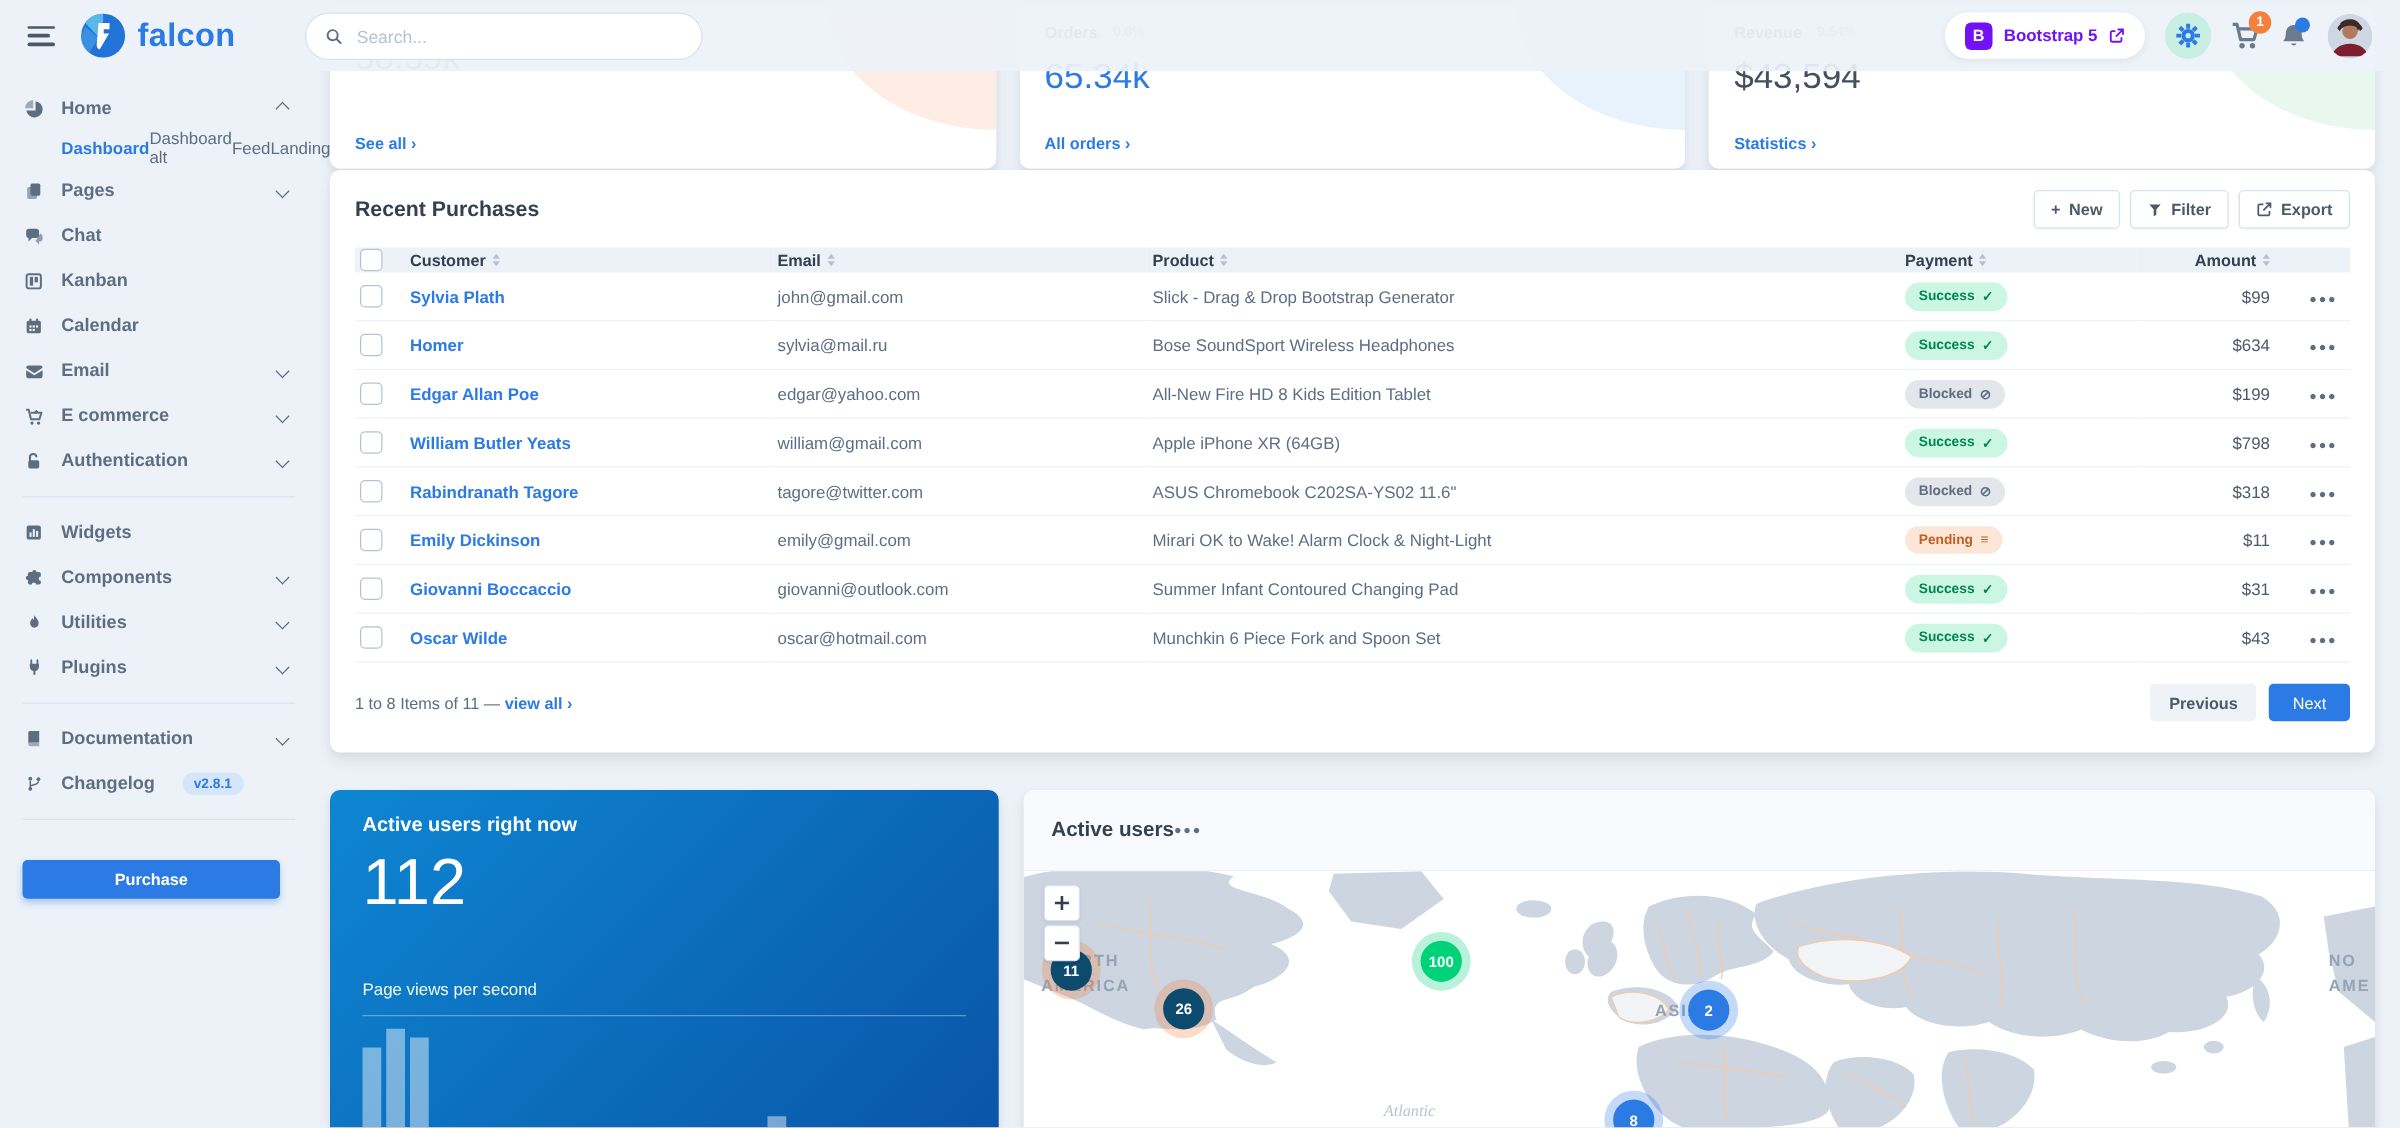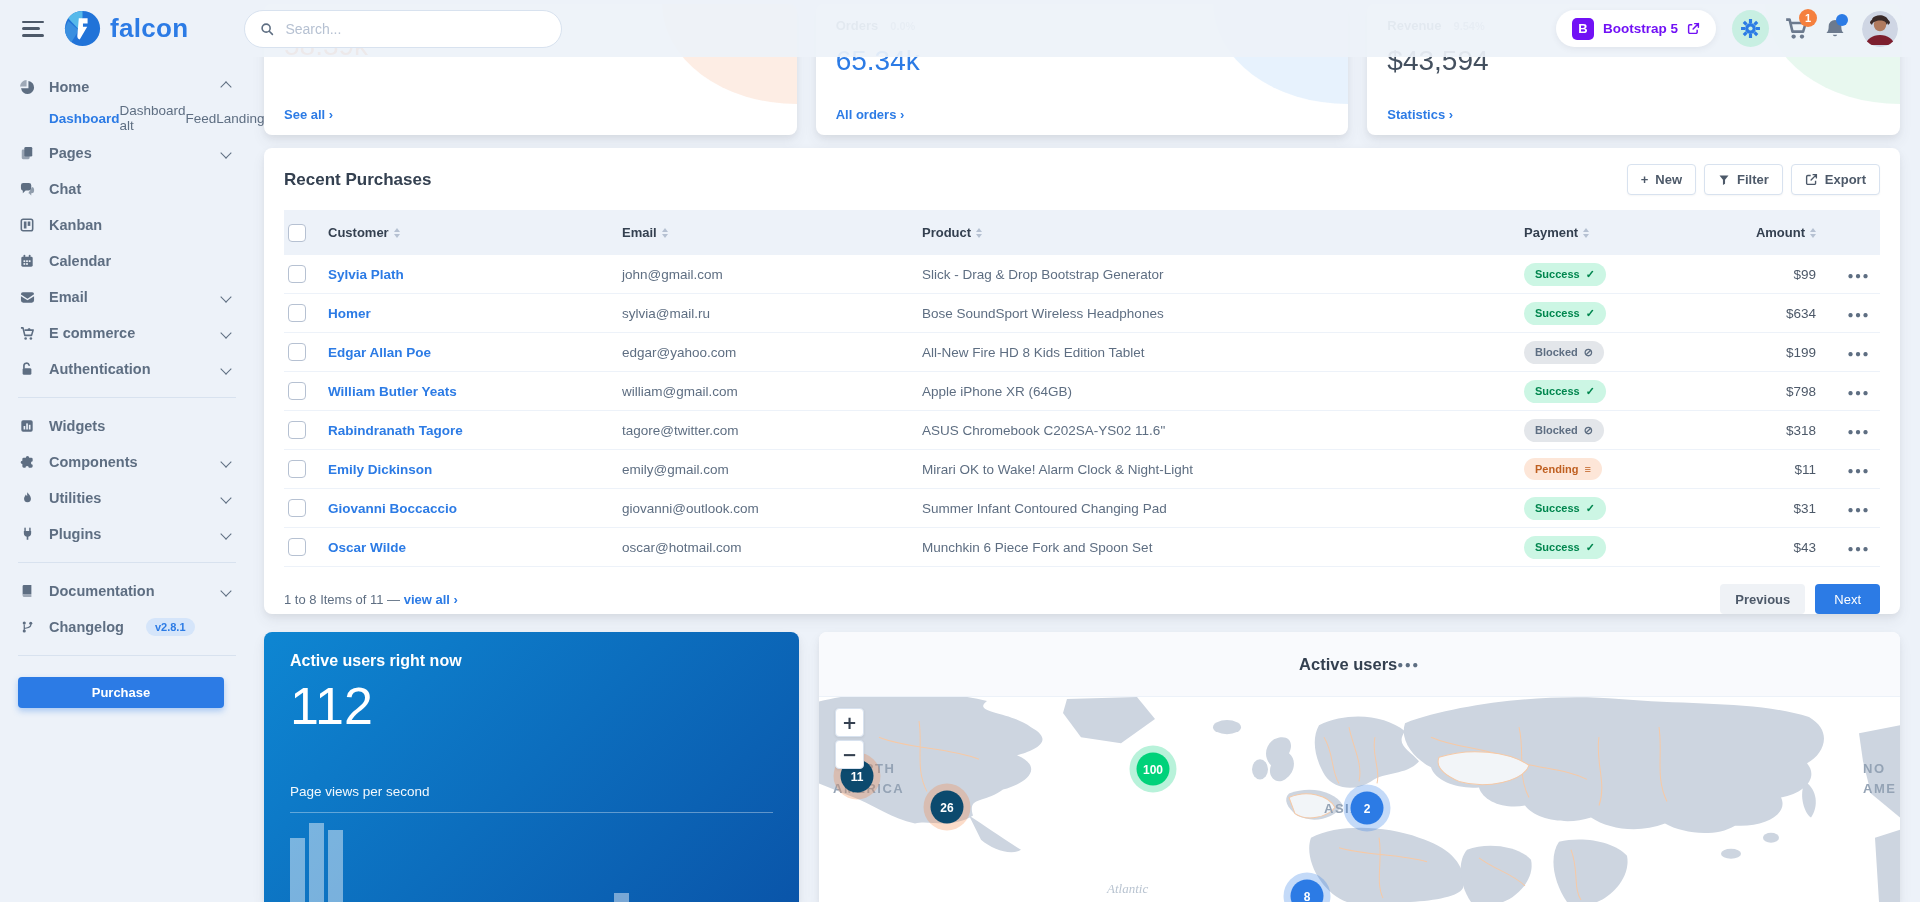--- a/index.html
+++ b/index.html
@@ -46,55 +46,55 @@
   .side-item .ic{width:18px;display:flex;justify-content:center;color:#5e6e82;flex:none}
   .chev{width:7px;height:7px;border-right:1.7px solid #5e6e82;border-bottom:1.7px solid #5e6e82;
         margin-left:auto;margin-right:6px;transform:rotate(45deg)}
   .chev.up{transform:rotate(-135deg)}
   .side-sub{display:flex;flex-direction:row;padding-left:31px;margin-bottom:4px}
   .side-sub a{height:26px;display:flex;align-items:center;font-size:13.5px;font-weight:500;color:#5e6e82}
   .side-sub a.active{color:#2c7be5;font-weight:600}
   .side-divider{border-top:1px solid #d8e2ef;margin:10px 0}
   .ver-badge{background:#d5e5fa;color:#2c7be5;font-size:11px;font-weight:700;
              border-radius:10em;padding:3px 9px;margin-left:9px}
-  .purchase-btn{margin-top:11px;width:206px;height:31px;background:#2c7be5;color:#fff;border:0;
+  .purchase-btn{margin-top:22px;width:206px;height:31px;background:#2c7be5;color:#fff;border:0;
                 border-radius:4px;font-family:inherit;font-size:13px;font-weight:600;cursor:pointer;
                 box-shadow:0 3px 6px rgba(44,123,229,.35)}
 
   
   .main{position:absolute;left:264px;top:0;width:1636px;height:902px}
   .card-shadow{box-shadow:0 7px 14px 0 rgba(65,69,88,.07),0 3px 6px 0 rgba(0,0,0,.05)}
 
   .stats-row{position:absolute;top:4px;left:0;width:100%;height:131px;display:flex;gap:19px;z-index:1}
   .stat-card{flex:1;background:#fff;border-radius:8px;position:relative;overflow:hidden;
              padding:14px 20px;box-sizing:border-box}
   .corner{position:absolute;top:0;right:0;width:135px;height:100px;border-bottom-left-radius:100%;opacity:.55}
   .c-orange{background:#fcdfce}.c-blue{background:#d4e8fb}.c-green{background:#d5f2e2}
   .stat-label{display:flex;align-items:center;gap:12px;font-size:13px;font-weight:600;color:#5e6e82}
   .stat-delta{font-size:11px;font-weight:700;color:#9aa7b8}
   .stat-value{margin-top:12px;font-size:28px;font-weight:500}
   .v-orange{color:#ec6f30}.v-blue{color:#2c7be5}.v-dark{color:#44505f}
   .stat-link{position:absolute;left:20px;bottom:13px;font-size:13px;font-weight:600;color:#2c7be5}
   .chev-r{font-weight:700}
 
   
-  .rp-card{position:absolute;top:148px;left:0;width:100%;height:466px;background:#fff;border-radius:8px;
+  .rp-card{position:absolute;top:136px;left:0;width:100%;height:466px;background:#fff;border-radius:8px;
            box-sizing:border-box;z-index:2}
   .rp-head{display:flex;align-items:center;justify-content:space-between;padding:16px 20px 15px}
   .rp-title{font-size:17px;font-weight:600;color:#344050}
   .rp-actions{display:flex;gap:8px}
   .btn-light{display:flex;align-items:center;gap:7px;height:31px;padding:0 13px;background:#fff;
              border:1px solid #d8e2ef;border-radius:4px;font-family:inherit;font-size:13px;font-weight:600;
              color:#4d5969;cursor:pointer;box-shadow:0 1px 2px rgba(0,0,0,.04)}
   .rp-table{width:calc(100% - 40px);margin:0 20px;border-collapse:collapse;table-layout:fixed;font-size:13.5px}
   .rp-table col.c-chk{width:40px}.rp-table col.c-cust{width:294px}.rp-table col.c-mail{width:300px}
   .rp-table col.c-prod{width:602px}.rp-table col.c-pay{width:190px}.rp-table col.c-amt{width:110px}
   .rp-table col.c-dots{width:60px}
   .rp-table thead tr{background:#edf2f9}
-  .rp-table th{height:45px;text-align:center;font-size:13px;font-weight:700;color:#344050;padding:0 4px}
+  .rp-table th{height:20px;text-align:center;font-size:13px;font-weight:700;color:#344050;padding:0 4px}
   .rp-table th .thw{display:flex;align-items:center;gap:5px}
   .rp-table th.t-right .thw{justify-content:flex-end}
   .sort{display:inline-flex;flex-direction:column;gap:2px}
   .sort i{width:0;height:0;border-left:3.5px solid transparent;border-right:3.5px solid transparent}
   .sort .s-up{border-bottom:4.5px solid #b6c1d2}
   .sort .s-dn{border-top:4.5px solid #b6c1d2}
   .rp-table td{height:38px;border-bottom:1px solid #edf2f9;padding:0 4px;color:#5e6e82;vertical-align:middle;
                overflow:hidden;white-space:nowrap;text-overflow:ellipsis}
   .rp-table td.cust a{color:#2c7be5;font-weight:600}
   .rp-table td.amt{text-align:right;color:#4d5969}
@@ -123,21 +123,21 @@
   .an-value{font-size:52px;font-weight:300;line-height:1.1;margin-top:8px}
   .an-sub{position:absolute;left:26px;top:152px;font-size:13.5px;color:rgba(255,255,255,.95)}
   .an-hr{position:absolute;left:26px;right:26px;top:180px;border-top:1px solid rgba(255,255,255,.35)}
   .an-bars{position:absolute;left:26px;right:26px;bottom:0;height:88px}
   .an-bars span{position:absolute;bottom:0;width:15px;background:rgba(255,255,255,.45)}
 
   
   .map-card{position:absolute;left:555px;top:632px;width:1081px;height:270px;background:#fff;
             border-radius:8px 8px 0 0;overflow:hidden}
   .map-head{height:65px;background:#f9fafd;border-bottom:1px solid #edf2f9;display:flex;
-            align-items:center;justify-content:center;padding:0 22px;box-sizing:border-box}
+            align-items:center;justify-content:flex-start;padding:0 22px;box-sizing:border-box}
   .map-title{font-size:16.5px;font-weight:600;color:#344050}
   .map-body{position:relative;height:205px;background:#fff}
   .world{position:absolute;left:0;top:0;width:100%;height:100%}
   .zoom-btns{position:absolute;top:11px;left:16px;display:flex;flex-direction:column;gap:3px;z-index:6}
   .zbtn{width:27px;height:27px;background:#fff;border:1px solid #d8e2ef;border-radius:4px;
         font-size:18px;font-weight:700;color:#344050;display:flex;align-items:center;justify-content:center;
         cursor:pointer;box-shadow:0 1px 3px rgba(0,0,0,.08);font-family:"DejaVu Sans",sans-serif}
   .marker{position:absolute;width:33px;height:33px;border-radius:50%;transform:translate(-50%,-50%);
           display:flex;align-items:center;justify-content:center;color:#fff;font-size:12px;font-weight:700;z-index:5}
   .m-orange{background:#0c4a6e;box-shadow:0 0 0 7px rgba(245,128,62,.28)}

